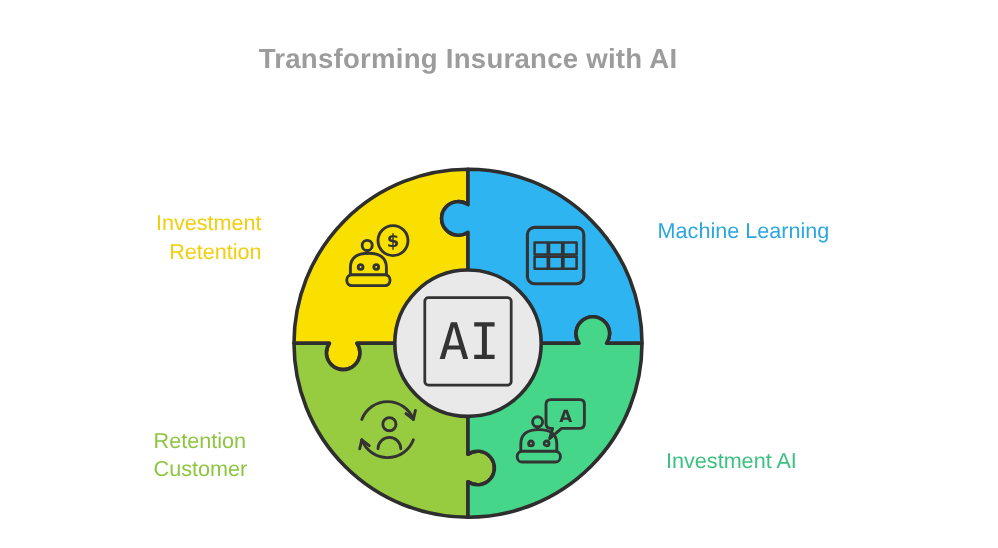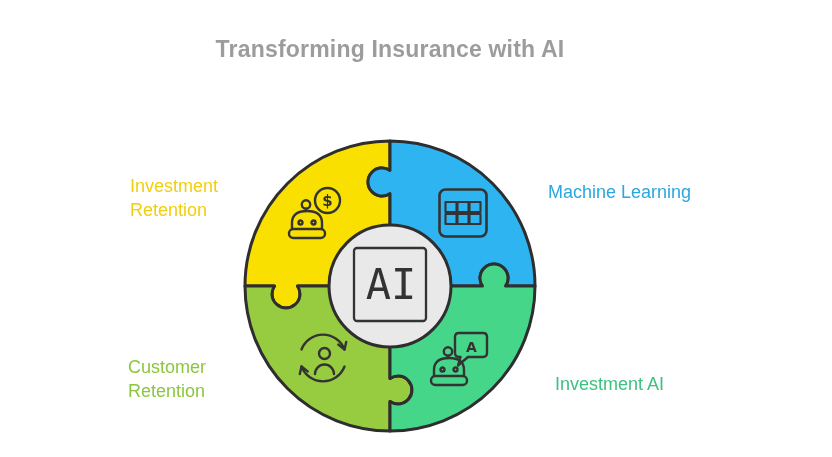--- a/index.html
+++ b/index.html
@@ -26,21 +26,21 @@
   .chip{fill:none;stroke:var(--icon-stroke,#333);stroke-width:2.3;}
   .ai-text{
     font-family:"DejaVu Sans Mono",monospace;
     font-size:42px;fill:var(--icon-stroke,#333);
     text-anchor:middle;
   }
   .icon{stroke:var(--icon-stroke,#333);stroke-width:2.4;fill:none;stroke-linecap:round;stroke-linejoin:round;}
   .icon .glyph{fill:var(--icon-stroke,#333);stroke:none;
     font-family:"DejaVu Sans",sans-serif;font-weight:bold;text-anchor:middle;}
   .qlabel{position:absolute;font-size:18px;line-height:24px;}
-  #label-investment{right:614px;top:174px;color:var(--label-investment,#f2ce0d);}
+  #label-investment{right:614px;top:174px;text-align:right;color:var(--label-investment,#f2ce0d);}
   #label-ml{left:548px;top:180px;color:var(--label-ml,#2ba7df);}
   #label-retention{left:128px;top:355px;text-align:left;color:var(--label-retention,#8cc63f);}
   #label-genai{left:555px;top:372px;color:var(--label-genai,#3dc180);}
 </style>
 </head>
 <body>
 
 <div id="canvas">
 
   <div id="title">Transforming Insurance with AI</div>
@@ -102,18 +102,18 @@
       </g>
     </g>
   </svg>
 
   <div id="label-investment" class="qlabel">
     <div>Investment</div>
     <div>Retention</div>
   </div>
   <div id="label-ml" class="qlabel">Machine Learning</div>
   <div id="label-retention" class="qlabel">
+    <div>Retention</div>
     <div>Customer</div>
-    <div>Retention</div>
   </div>
   <div id="label-genai" class="qlabel">Investment AI</div>
 
 </div>
 
 </body></html>

